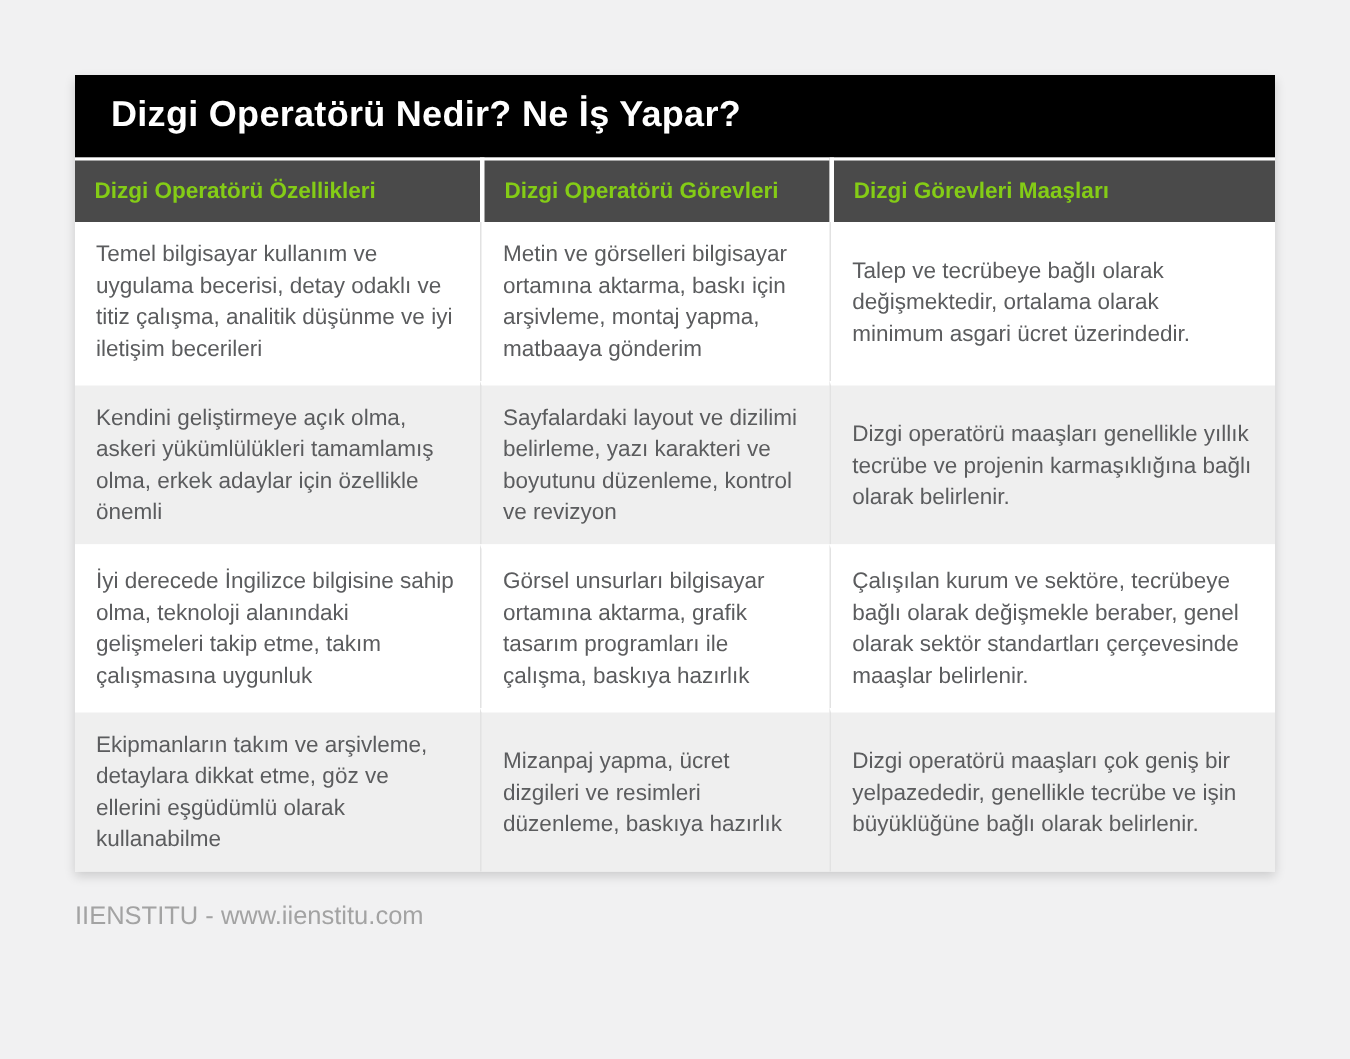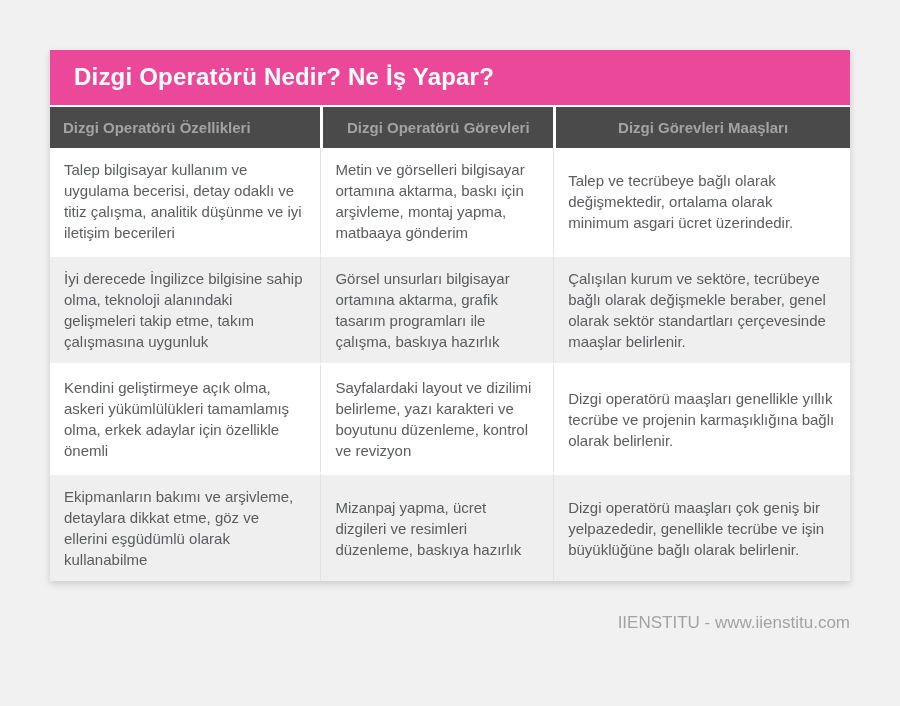--- a/index.html
+++ b/index.html
@@ -13,51 +13,50 @@
     font-family: "Liberation Sans", sans-serif;
     overflow: hidden;
   }
   .card {
     width: 800px;
     margin: 50px auto 0;
     background: #ffffff;
     box-shadow: 0 3px 7px rgba(0,0,0,0.16);
   }
   .title-bar {
-    background: #ec4899;
+    background: #000000;
     color: #ffffff;
     padding: 13px 24px 14px;
   }
   .title-bar h1 {
     margin: 0;
     font-size: 24px;
     font-weight: bold;
     letter-spacing: 0.2px;
   }
   table.info-table {
     width: 100%;
     border-collapse: separate;
     border-spacing: 0;
     table-layout: fixed;
   }
   col.c1 { width: 33.8%; }
   col.c2 { width: 29.1%; }
   col.c3 { width: 37.1%; }
   thead th {
     background: #4a4a4a;
-    color: #a3a3a3;
+    color: #84cc16;
     font-size: 15px;
     font-weight: bold;
     text-align: left;
     padding: 12px 13px;
     border-top: 2px solid #ffffff;
   }
   thead th + th {
     border-left: 3px solid #ffffff;
-    text-align: center;
   }
   tbody td {
     background: #ffffff;
     color: #5b5c5e;
     font-size: 15px;
     line-height: 1.4;
     padding: 11px 14px;
     vertical-align: middle;
     word-wrap: break-word;
   }
@@ -65,22 +64,22 @@
     background: #efefef;
   }
   tbody td + td {
     border-left: 1px solid #e2e2e2;
   }
   tbody tr + tr td {
     border-top: 3px solid #ffffff;
   }
   .footer {
     width: 800px;
-    margin: 12px auto;
-    text-align: right;
+    margin: 0 auto;
+    text-align: left;
     padding: 20px 0 0;
     color: #a3a3a3;
     font-size: 17px;
   }
 </style>
 </head>
 <body>
 
 <div class="card">
   <div class="title-bar">
@@ -94,36 +93,36 @@
     </colgroup>
     <thead>
       <tr>
         <th>Dizgi Operatörü Özellikleri</th>
         <th>Dizgi Operatörü Görevleri</th>
         <th>Dizgi Görevleri Maaşları</th>
       </tr>
     </thead>
     <tbody>
       <tr>
-        <td>Talep bilgisayar kullanım ve uygulama becerisi, detay odaklı ve titiz çalışma, analitik düşünme ve iyi iletişim becerileri</td>
+        <td>Temel bilgisayar kullanım ve uygulama becerisi, detay odaklı ve titiz çalışma, analitik düşünme ve iyi iletişim becerileri</td>
         <td>Metin ve görselleri bilgisayar ortamına aktarma, baskı için arşivleme, montaj yapma, matbaaya gönderim</td>
         <td>Talep ve tecrübeye bağlı olarak değişmektedir, ortalama olarak minimum asgari ücret üzerindedir.</td>
+      </tr>
+      <tr>
+        <td>Kendini geliştirmeye açık olma, askeri yükümlülükleri tamamlamış olma, erkek adaylar için özellikle önemli</td>
+        <td>Sayfalardaki layout ve dizilimi belirleme, yazı karakteri ve boyutunu düzenleme, kontrol ve revizyon</td>
+        <td>Dizgi operatörü maaşları genellikle yıllık tecrübe ve projenin karmaşıklığına bağlı olarak belirlenir.</td>
       </tr>
       <tr>
         <td>İyi derecede İngilizce bilgisine sahip olma, teknoloji alanındaki gelişmeleri takip etme, takım çalışmasına uygunluk</td>
         <td>Görsel unsurları bilgisayar ortamına aktarma, grafik tasarım programları ile çalışma, baskıya hazırlık</td>
         <td>Çalışılan kurum ve sektöre, tecrübeye bağlı olarak değişmekle beraber, genel olarak sektör standartları çerçevesinde maaşlar belirlenir.</td>
       </tr>
       <tr>
-        <td>Kendini geliştirmeye açık olma, askeri yükümlülükleri tamamlamış olma, erkek adaylar için özellikle önemli</td>
-        <td>Sayfalardaki layout ve dizilimi belirleme, yazı karakteri ve boyutunu düzenleme, kontrol ve revizyon</td>
-        <td>Dizgi operatörü maaşları genellikle yıllık tecrübe ve projenin karmaşıklığına bağlı olarak belirlenir.</td>
-      </tr>
-      <tr>
-        <td>Ekipmanların bakımı ve arşivleme, detaylara dikkat etme, göz ve ellerini eşgüdümlü olarak kullanabilme</td>
+        <td>Ekipmanların takım ve arşivleme, detaylara dikkat etme, göz ve ellerini eşgüdümlü olarak kullanabilme</td>
         <td>Mizanpaj yapma, ücret dizgileri ve resimleri düzenleme, baskıya hazırlık</td>
         <td>Dizgi operatörü maaşları çok geniş bir yelpazededir, genellikle tecrübe ve işin büyüklüğüne bağlı olarak belirlenir.</td>
       </tr>
     </tbody>
   </table>
 </div>
 
 <div class="footer">
   <span>IIENSTITU - www.iienstitu.com</span>
 </div>

